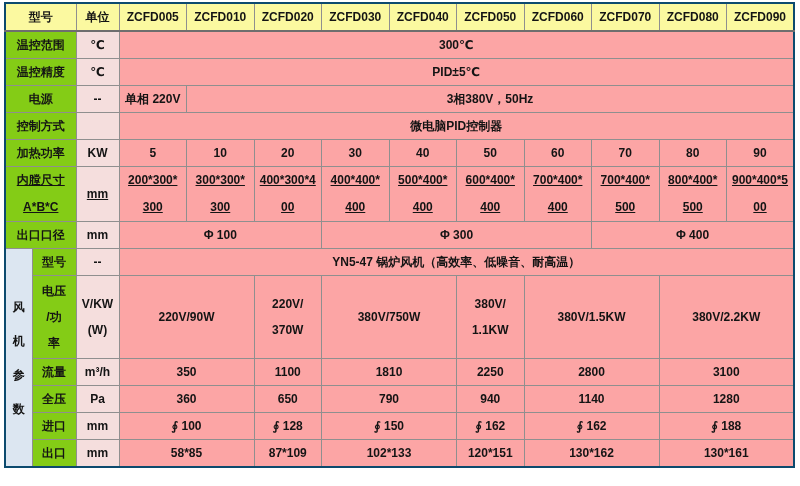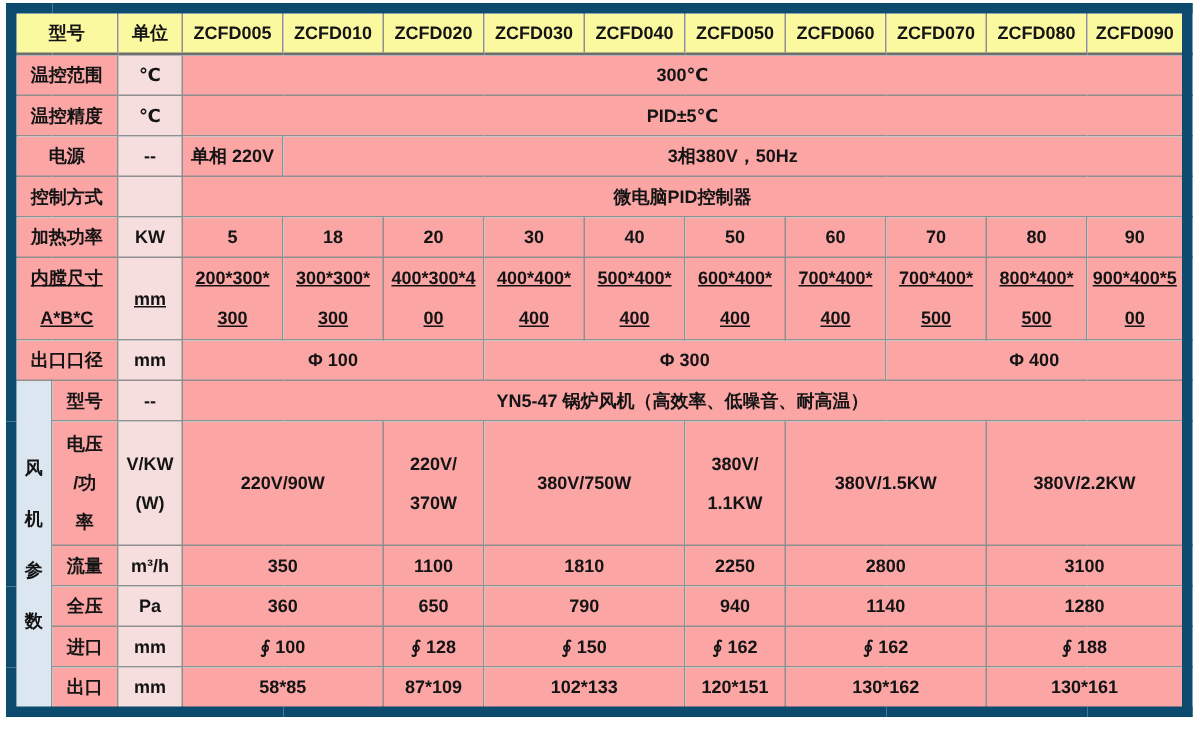--- a/index.html
+++ b/index.html
@@ -1,27 +1,27 @@
 <!DOCTYPE html>
 <html><head>
 <meta charset="utf-8">
 <style>
   html,body{margin:0;padding:0;background:#ffffff;}
   body{width:800px;height:486px;font-family:"Liberation Sans","DejaVu Sans",sans-serif;}
   .wrap{padding:2px 0 0 4px;}
-  table{border-collapse:collapse;table-layout:fixed;width:791px;border:7px solid #0c4a6e;}
+  table{border-collapse:collapse;table-layout:fixed;width:791px;border:2px solid #0c4a6e;}
   td{
     border:1px solid #8f8f8f;
     text-align:center;vertical-align:middle;
     font-size:12px;font-weight:700;color:#141414;
     white-space:pre-line;padding:0 1px;overflow:hidden;
     line-height:1.25;
   }
   tr.hdr td{background:#FBF9A0;height:26px;border-bottom:2px solid #6e6e6e;}
-  .lbl{background:#fca5a5;}
+  .lbl{background:#84cc16;}
   .unit{background:#F5DEDD;}
   .val{background:#fca5a5;}
   tr.std td{height:26px;}
   tr.tall td{height:54px;line-height:27px;text-decoration:underline;}
   tr.xtall td{height:82px;line-height:26px;}
   td.vlabel{line-height:34px;background:#DCE6F1;}
 </style>
 </head>
 <body>
 
@@ -81,21 +81,21 @@
   <tr class="std">
     <td colspan="2" class="lbl">控制方式</td>
     <td class="unit"></td>
     <td colspan="10" class="val">微电脑PID控制器</td>
   </tr>
 
   <tr class="std">
     <td colspan="2" class="lbl">加热功率</td>
     <td class="unit">KW</td>
     <td class="val">5</td>
-    <td class="val">18</td>
+    <td class="val">10</td>
     <td class="val">20</td>
     <td class="val">30</td>
     <td class="val">40</td>
     <td class="val">50</td>
     <td class="val">60</td>
     <td class="val">70</td>
     <td class="val">80</td>
     <td class="val">90</td>
   </tr>
 

